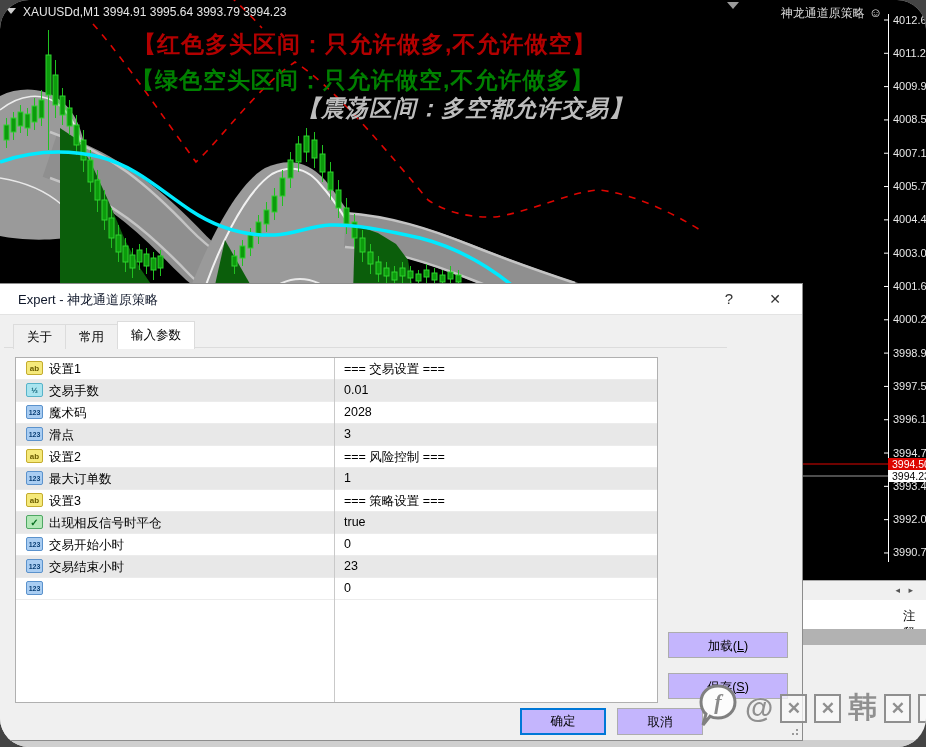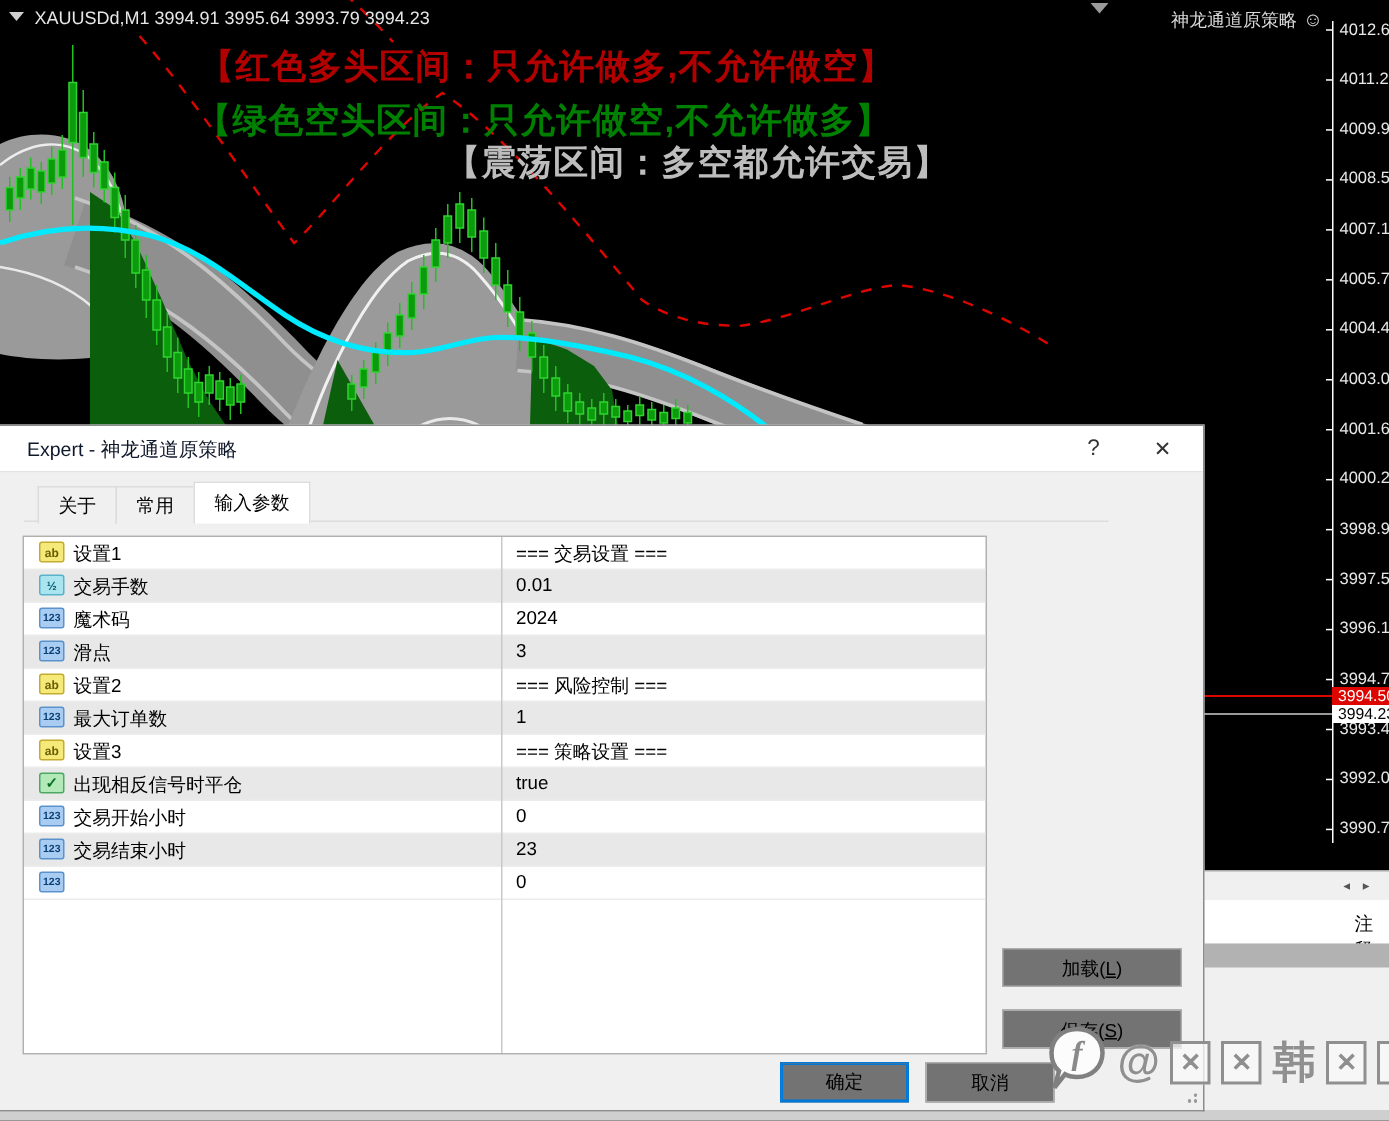--- a/index.html
+++ b/index.html
@@ -1,17 +1,17 @@
 <!DOCTYPE html>
 <html><head>
 <meta charset="utf-8">
 <style>
   html,body{margin:0;padding:0;background:#444;}
   .screen{position:relative;width:926px;height:747px;overflow:hidden;
-    background:#f0f0f0;font-family:"Liberation Sans",sans-serif;
+    background:#f0f0f0;font-family:"Liberation Sans",sans-serif;border-radius:29px;
     -webkit-font-smoothing:antialiased;}
   
   .chart-area{position:absolute;left:0;top:0;width:926px;height:580px;background:#000;}
   .chart-area svg{position:absolute;left:0;top:0;}
   .chart-title{position:absolute;left:6px;top:5px;color:#e6e6e6;font-size:12px;white-space:nowrap;}
   .sym-caret{display:inline-block;width:0;height:0;border-left:5px solid transparent;
     border-right:5px solid transparent;border-top:6px solid #cfcfcf;margin-right:7px;vertical-align:2px;}
   .ea-status{position:absolute;top:5px;right:44px;color:#d9d9d9;font-size:12px;white-space:nowrap;}
   .ea-status .smiley{font-size:13px;margin-left:4px;color:#e6e6e6;}
   .shift-marker{position:absolute;left:727px;top:2px;width:0;height:0;border-left:6px solid transparent;
@@ -32,21 +32,21 @@
   .bottom-strip{position:absolute;left:0;top:740px;width:926px;height:7px;background:#cfcfcf;}
   
   .dialog{position:absolute;left:0;top:283px;width:802px;height:456px;background:#f0f0f0;
     border:1px solid #8c8c8c;border-left:none;z-index:10;}
   .dlg-title{position:relative;height:30px;background:#fff;border-bottom:1px solid #e3e3e3;}
   .dlg-title .txt{position:absolute;left:18px;top:7px;font-size:13px;color:#0f172a;}
   .dlg-btn{position:absolute;top:0;width:34px;height:30px;text-align:center;line-height:30px;
     font-size:15px;color:#333;cursor:default;}
   .dlg-help{left:712px;}
   .dlg-close{left:758px;font-size:14px;}
-  .tabstrip{position:absolute;left:16px;top:37px;width:723px;height:27px;border-bottom:1px solid #dcdcdc;
+  .tabstrip{position:absolute;left:4px;top:37px;width:723px;height:27px;border-bottom:1px solid #dcdcdc;
     padding-left:9px;box-sizing:border-box;}
   .tab{display:inline-block;height:24px;line-height:24px;padding:0 13px;font-size:12.5px;color:#000;
     background:#f0f0f0;border:1px solid #dcdcdc;border-bottom:none;margin-right:-1px;vertical-align:bottom;}
   .tab.active{background:#fff;height:27px;line-height:27px;position:relative;z-index:2;}
   
   .ptable{position:absolute;left:15px;top:73px;width:643px;height:346px;background:#fff;
     border:1px solid #b0b0b0;box-sizing:border-box;overflow:hidden;}
   .pt-divider{position:absolute;left:318px;top:0;bottom:0;width:1px;background:#c9c9c9;}
   .pt-header{position:relative;height:22px;border-bottom:1px solid #b0b0b0;font-size:12.5px;color:#000;}
   .pt-header .h1{position:absolute;left:13px;top:4px;}
@@ -55,21 +55,21 @@
   .trow.alt{background:#e8e8e8;}
   .trow .nm{position:absolute;left:33px;top:3px;white-space:nowrap;}
   .trow .vl{position:absolute;left:328px;top:3px;white-space:nowrap;}
   .ticon{position:absolute;left:10px;top:3px;width:17px;height:14px;border-radius:2px;
     font-size:8px;font-weight:bold;text-align:center;line-height:14px;box-sizing:border-box;}
   .ticon.string{background:#f5e97a;border:1px solid #c4ac2e;color:#6b5d00;}
   .ticon.double{background:#a9e4ef;border:1px solid #57b3c9;color:#055a70;font-size:8px;}
   .ticon.int{background:#a9cdf2;border:1px solid #5b92cc;color:#0a3f75;font-size:7px;letter-spacing:0;}
   .ticon.bool{background:#b3e8b8;border:1px solid #4ea763;color:#0a6e22;font-size:10px;}
   
-  .btn{position:absolute;background:#737373;border:1px solid #adadad;font-size:12.5px;color:#000;
+  .btn{position:absolute;background:#c4b5fd;border:1px solid #adadad;font-size:12.5px;color:#000;
     text-align:center;box-sizing:border-box;font-family:"Liberation Sans",sans-serif;}
   .btn span.u{text-decoration:underline;}
   .btn-load{left:668px;top:348px;width:120px;height:26px;line-height:24px;}
   .btn-save{left:668px;top:389px;width:120px;height:26px;line-height:24px;}
   .btn-ok{left:520px;top:424px;width:86px;height:27px;line-height:23px;border:1px solid #0078d7;
     box-shadow:inset 0 0 0 1px #0078d7;}
   .btn-cancel{left:617px;top:424px;width:86px;height:27px;line-height:25px;}
   .btn-reset{left:710px;top:424px;width:84px;height:27px;line-height:25px;margin-top:40px;}
   .grip{position:absolute;right:4px;bottom:3px;width:8px;height:8px;
     background:
@@ -251,21 +251,21 @@
     <div class="chart-title">
       <span class="sym-caret"></span><span>XAUUSDd,M1</span>&nbsp;<span>3994.91 3995.64 3993.79 3994.23</span>
     </div>
     <div class="shift-marker"></div>
     <div class="ea-status">
       <span>神龙通道原策略</span><span class="smiley">☺</span>
     </div>
     <div id="overlays">
         <div class="overlay-line" style="left: 133px; top: 29px; color: rgb(178, 0, 0);">【红色多头区间：只允许做多,不允许做空】</div>
         <div class="overlay-line" style="left: 131px; top: 65px; color: rgb(0, 128, 0);">【绿色空头区间：只允许做空,不允许做多】</div>
-        <div class="overlay-line" style="left: 297px; top: 93px; color: rgb(189, 189, 189);">【震荡区间：多空都允许交易】</div>
+        <div class="overlay-line" style="left: 297px; top: 93px; color: rgb(189, 189, 189); font-style: italic;">【震荡区间：多空都允许交易】</div>
       </div>
     <div id="price-labels">
         <div class="price-label" style="top: 13.5px;">4012.65</div>
         <div class="price-label" style="top: 46.81px;">4011.25</div>
         <div class="price-label" style="top: 80.12px;">4009.90</div>
         <div class="price-label" style="top: 113.43px;">4008.50</div>
         <div class="price-label" style="top: 146.74px;">4007.15</div>
         <div class="price-label" style="top: 180.05px;">4005.75</div>
         <div class="price-label" style="top: 213.36px;">4004.40</div>
         <div class="price-label" style="top: 246.67px;">4003.00</div>
@@ -308,21 +308,21 @@
             <span class="vl">=== 交易设置 ===</span>
           </div>
           <div class="trow alt">
             <span class="ticon double">½</span>
             <span class="nm">交易手数</span>
             <span class="vl">0.01</span>
           </div>
           <div class="trow">
             <span class="ticon int">123</span>
             <span class="nm">魔术码</span>
-            <span class="vl">2024</span>
+            <span class="vl">2028</span>
           </div>
           <div class="trow alt">
             <span class="ticon int">123</span>
             <span class="nm">滑点</span>
             <span class="vl">3</span>
           </div>
           <div class="trow">
             <span class="ticon string">ab</span>
             <span class="nm">设置2</span>
             <span class="vl">=== 风险控制 ===</span>

